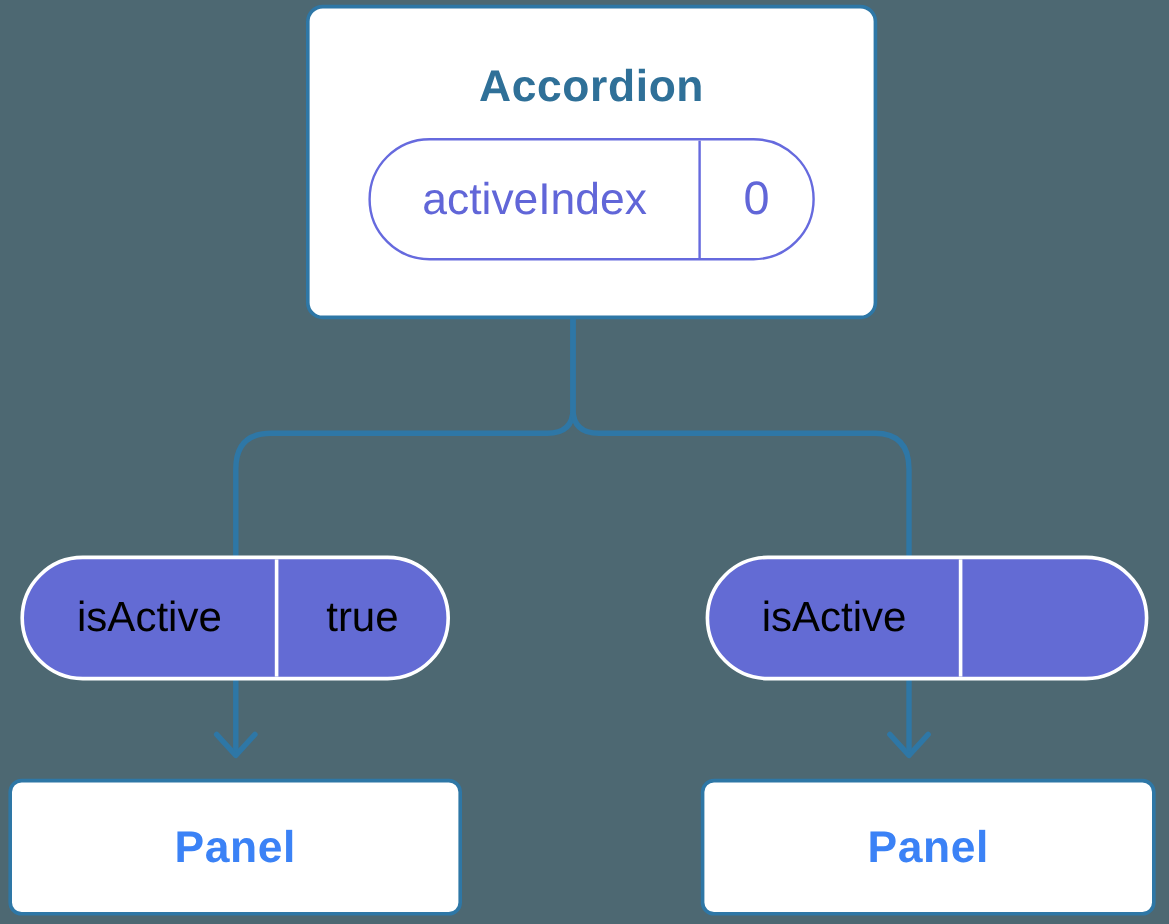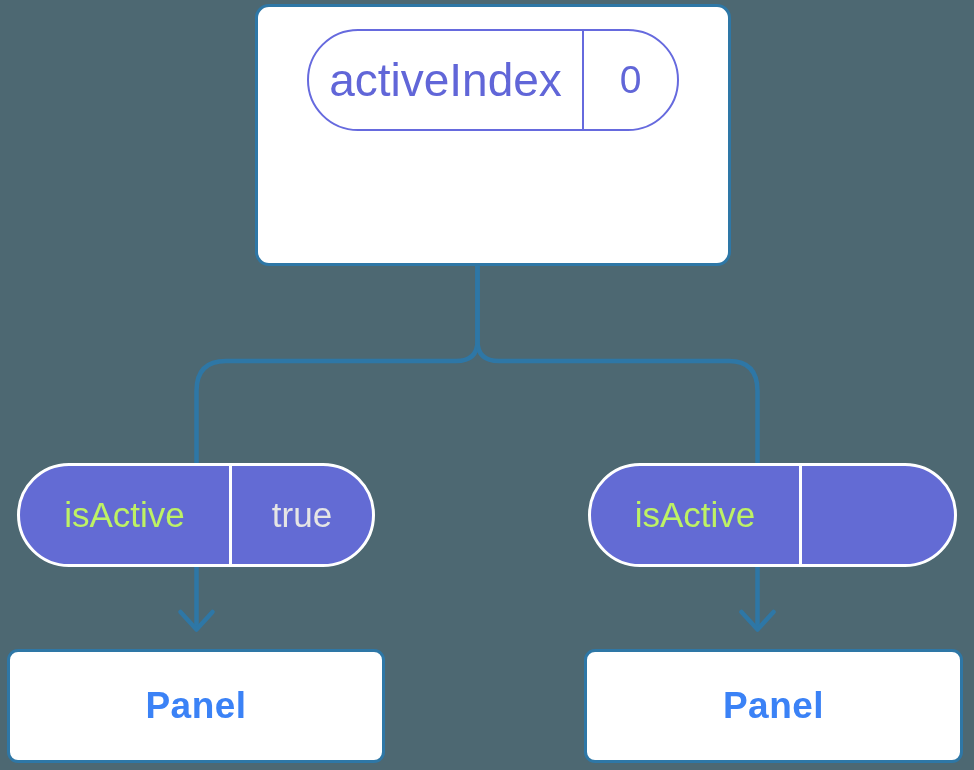--- a/index.html
+++ b/index.html
@@ -49,21 +49,21 @@
     display: flex;
     align-items: stretch;
     overflow: hidden;
     background: #ffffff;
   }
   .state-pill .seg-name {
     flex: 1;
     display: flex;
     align-items: center;
     justify-content: center;
-    font-size: 46px;
+    font-size: 37px;
     color: #6166d8;
     border-right: 2.5px solid #666ade;
   }
   .state-pill .seg-value {
     width: 93px;
     display: flex;
     align-items: center;
     justify-content: center;
     font-size: 39px;
     color: #6166d8;
@@ -78,30 +78,30 @@
     display: flex;
     align-items: stretch;
     z-index: 3;
     overflow: hidden;
   }
   .prop-pill .seg-name {
     display: flex;
     align-items: center;
     justify-content: center;
     font-size: 35px;
-    color: #bef264;
+    color: #000000;
     border-right: 3px solid #ffffff;
   }
   .prop-pill .seg-value {
     flex: 1;
     display: flex;
     align-items: center;
     justify-content: center;
     font-size: 35px;
-    color: #e5e5e5;
+    color: #000000;
   }
   #prop-pill-left  { left: 17px;  width: 352px; }
   #prop-pill-left  .seg-name { width: 209px; }
   #prop-pill-right { left: 588px; width: 363px; }
   #prop-pill-right .seg-name { width: 208px; }
   .panel {
     position: absolute;
     top: 649px;
     height: 108px;
     background: #ffffff;
@@ -125,20 +125,21 @@
 <div id="stage">
 
   <svg id="connector-layer" viewBox="0 0 974 770" xmlns="http://www.w3.org/2000/svg">
     <path d="M 477.5 263 L 477.5 341 Q 477.5 361 456 361 L 226 361 Q 196.5 361 196.5 391 L 196.5 626" fill="none" stroke="#2e77a6" stroke-width="4.5"></path>
     <path d="M 477.5 263 L 477.5 341 Q 477.5 361 499 361 L 729 361 Q 757.5 361 757.5 391 L 757.5 626" fill="none" stroke="#2e77a6" stroke-width="4.5"></path>
     <path d="M 180.5 612 L 196.5 629.5 L 212.5 612" fill="none" stroke="#2e77a6" stroke-width="4.5" stroke-linecap="round" stroke-linejoin="round"></path>
     <path d="M 741.5 612 L 757.5 629.5 L 773.5 612" fill="none" stroke="#2e77a6" stroke-width="4.5" stroke-linecap="round" stroke-linejoin="round"></path>
   </svg>
 
   <div class="card">
+    <div class="card-title">Accordion</div>
     <div class="state-pill">
       <div class="seg-name">activeIndex</div>
       <div class="seg-value">0</div>
     </div>
   </div>
 
   <div class="prop-pill" id="prop-pill-left">
     <div class="seg-name">isActive</div>
     <div class="seg-value">true</div>
   </div>

